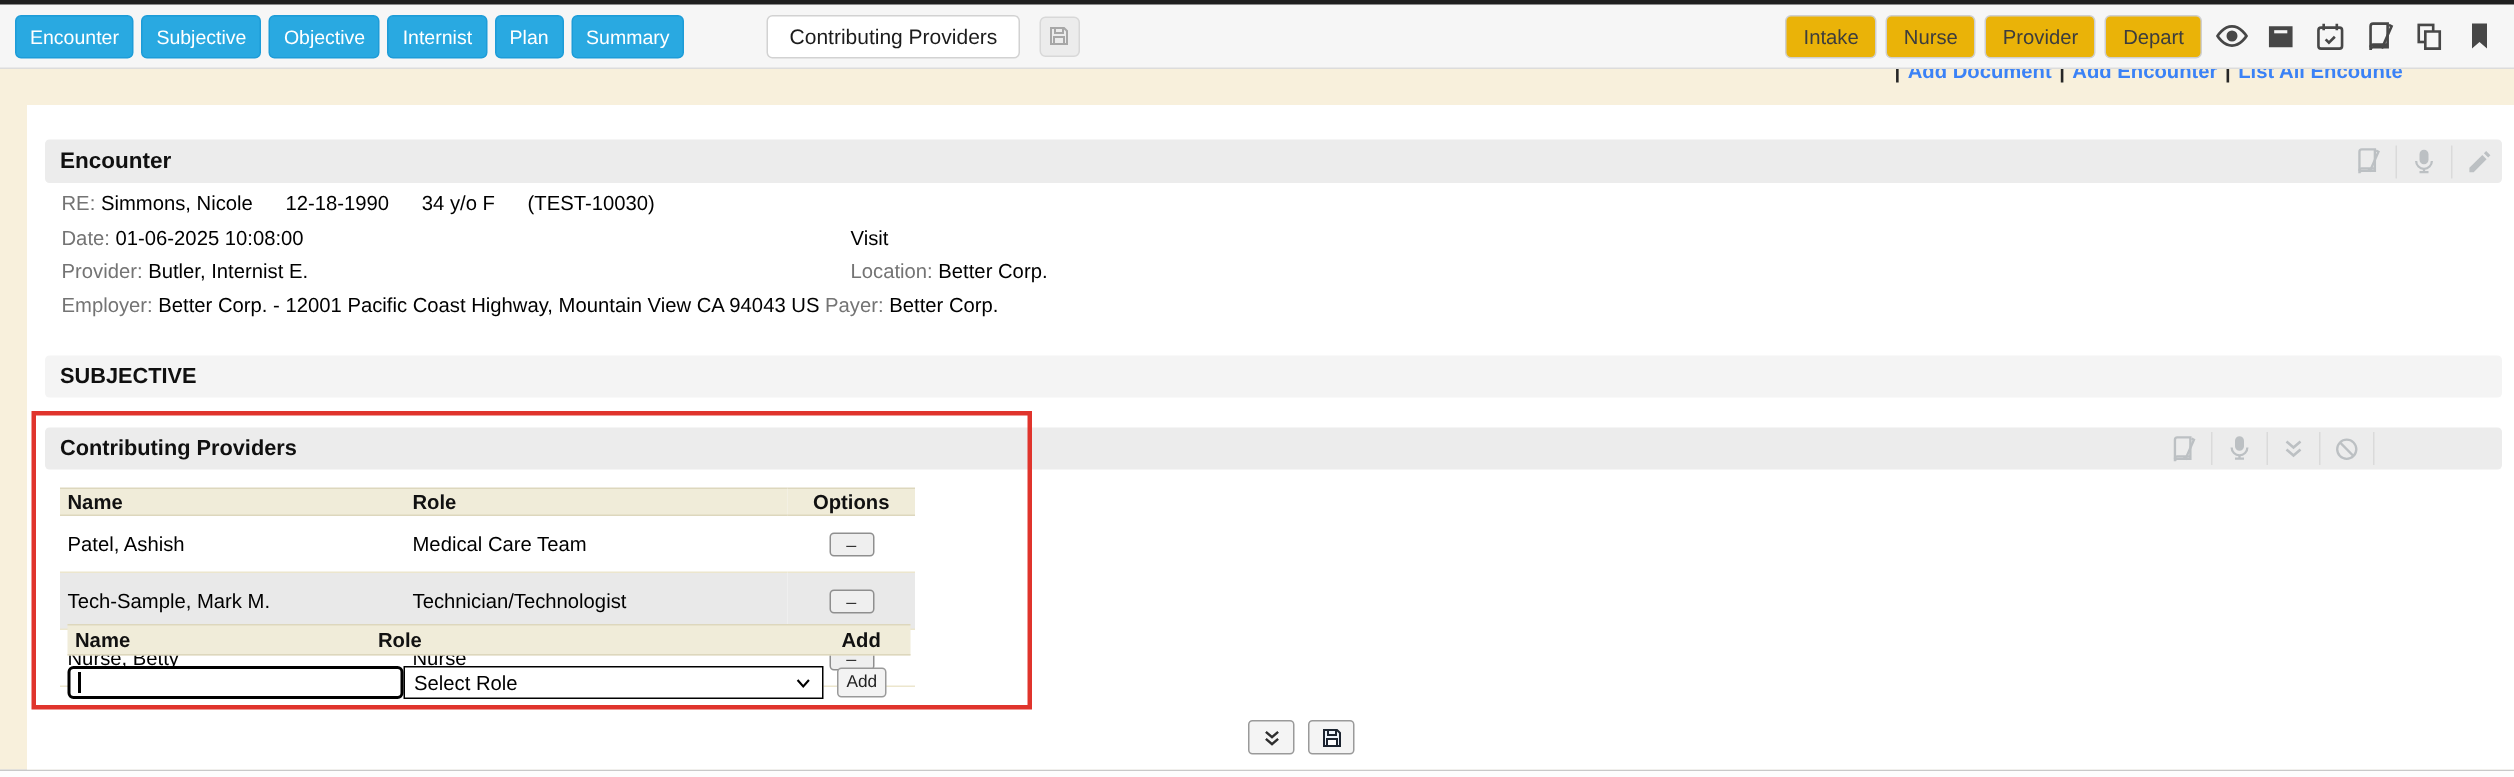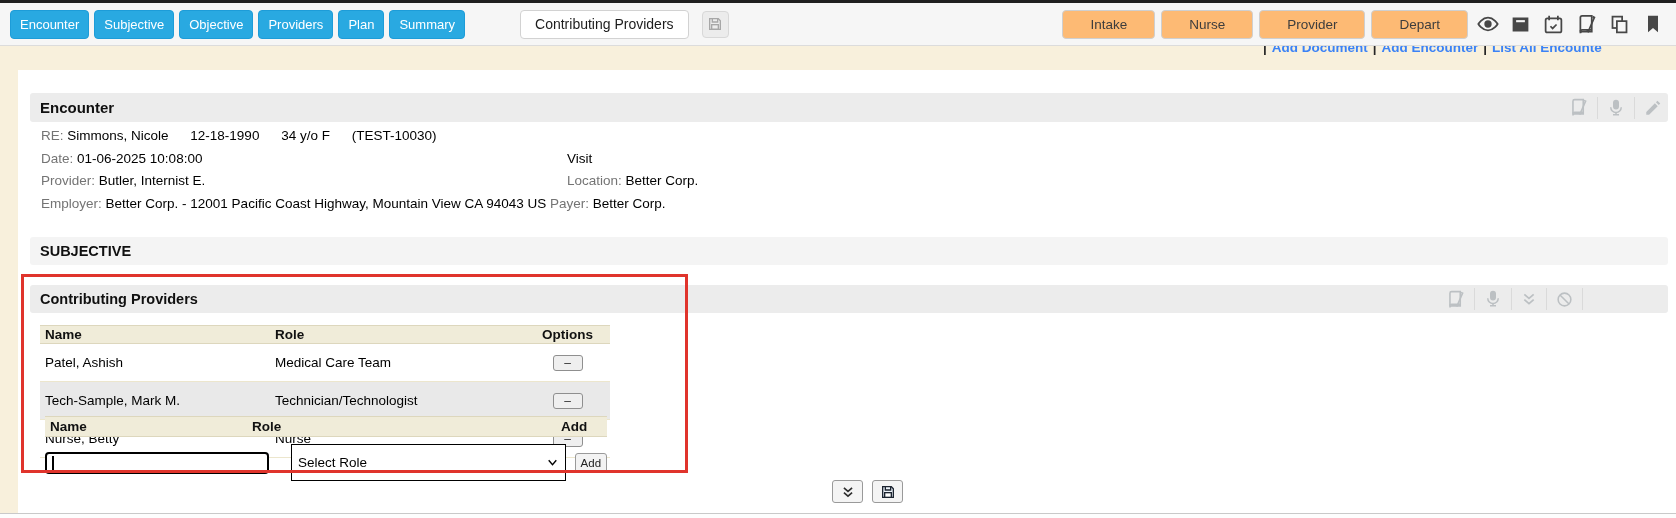--- a/index.html
+++ b/index.html
@@ -19,22 +19,22 @@
     border-top:3px solid #1f1f1f; border-bottom:1px solid #dcdcdc; display:flex; align-items:center;
     padding:0 10px; z-index:10;}
   .toolbar-left{display:flex; align-items:center; gap:5px;}
   .nav-btn{background:var(--accent); color:#fff; border:1px solid #1d9cd8; border-radius:4px;
     padding:6px 9px; font-size:13px; cursor:pointer; font-family:inherit;}
   .form-title-box{margin-left:50px; height:29px; background:#fff; border:1px solid #d2d2d2;
     border-radius:4px; padding:0 14px; display:flex; align-items:center; font-size:14px; color:#1c1c1c;}
   .tb-save-disabled{margin-left:8px; width:27px; height:27px; background:#ececec; border:1px solid #d8d8d8;
     border-radius:4px; display:flex; align-items:center; justify-content:center; color:#a7a7a7;}
   .toolbar-right{margin-left:auto; display:flex; align-items:center; gap:6px;}
-  .stage-btn{background:#fdba74; color:#3d3d3d; border:1px solid #cfcfcf; border-radius:4px;
-    padding:6px 27px; font-size:13.5px; cursor:pointer; font-family:inherit;}
+  .stage-btn{background:#eab308; color:#3d3d3d; border:1px solid #cfcfcf; border-radius:4px;
+    padding:6px 11px; font-size:13.5px; cursor:pointer; font-family:inherit;}
   .tb-icon-btn{width:27px; height:27px; display:flex; align-items:center; justify-content:center;
     background:transparent; border:none; color:#474747; cursor:pointer;}
   svg{display:block;}
 
   
   .quick-links{position:absolute; left:1258px; top:40px; z-index:2; white-space:nowrap;
     font-size:13.5px; font-weight:bold; color:#262626;}
   .quick-links a{color:#3b82f6; cursor:pointer;}
   .quick-links .sep{font-weight:bold; padding:0 5px; text-decoration:none;}
 
@@ -82,21 +82,21 @@
   .add-head{display:flex; background:var(--table-header); border-top:1px solid #ddd7bd;
     border-bottom:1px solid #ddd7bd; font-weight:bold; color:#111;}
   .add-head .h-name{width:202px; padding:2px 5px;}
   .add-head .h-role{width:312px; padding:2px 5px;}
   .add-head .h-add{width:48px; padding:2px 2px;}
   .add-controls{display:flex; align-items:center; margin-top:7px;}
   .name-input-wrap{position:relative;}
   .name-input{width:224px; height:22px; border:2px solid #000; border-radius:4px; padding:0 5px;
     font-size:13px; font-family:inherit; outline:none;}
   .caret{position:absolute; left:7px; top:4px; width:1.5px; height:14px; background:#000;}
-  .fake-select{margin-left:22px; width:280px; height:37px; border:1px solid #000; background:#fff;
+  .fake-select{margin-left:0; width:280px; height:22px; border:1px solid #000; background:#fff;
     display:flex; align-items:center; justify-content:space-between; padding:0 6px; cursor:pointer; color:#000;}
   .add-btn{margin-left:9px; width:33px; height:20px; font-size:11.5px; background:#f3f3f3; color:#222;
     border:1px solid #9a9a9a; border-radius:3px; cursor:pointer; font-family:inherit;}
 
   
   .footer-btns{position:absolute; left:814px; top:410px; display:flex; gap:9px;}
   .foot-btn{width:31px; height:23px; display:flex; align-items:center; justify-content:center;
     background:#f4f4f4; border:1px solid #9a9a9a; border-radius:3px; color:#2e2e2e; cursor:pointer;}
 </style>
 </head>
@@ -108,21 +108,21 @@
   <div class="bottom-line"></div>
   <div class="below-line"></div>
 
   <div class="quick-links"><span class="sep">|</span><a>Add Document</a><span class="sep">|</span><a>Add Encounter</a><span class="sep">|</span><a>List All Encounte</a></div>
 
   <div class="toolbar">
     <div class="toolbar-left">
       <button class="nav-btn">Encounter</button>
       <button class="nav-btn">Subjective</button>
       <button class="nav-btn">Objective</button>
-      <button class="nav-btn">Providers</button>
+      <button class="nav-btn">Internist</button>
       <button class="nav-btn">Plan</button>
       <button class="nav-btn">Summary</button>
       <div class="form-title-box">
         <span>Contributing Providers</span>
       </div>
       <div class="tb-save-disabled">
         <span>
           <svg width="16" height="16" viewBox="0 0 24 24" fill="none" stroke="currentColor" stroke-width="2">
             <path d="M4 4h13l3 3v13H4z"></path>
               <path d="M8 4v5h8V4"></path>

